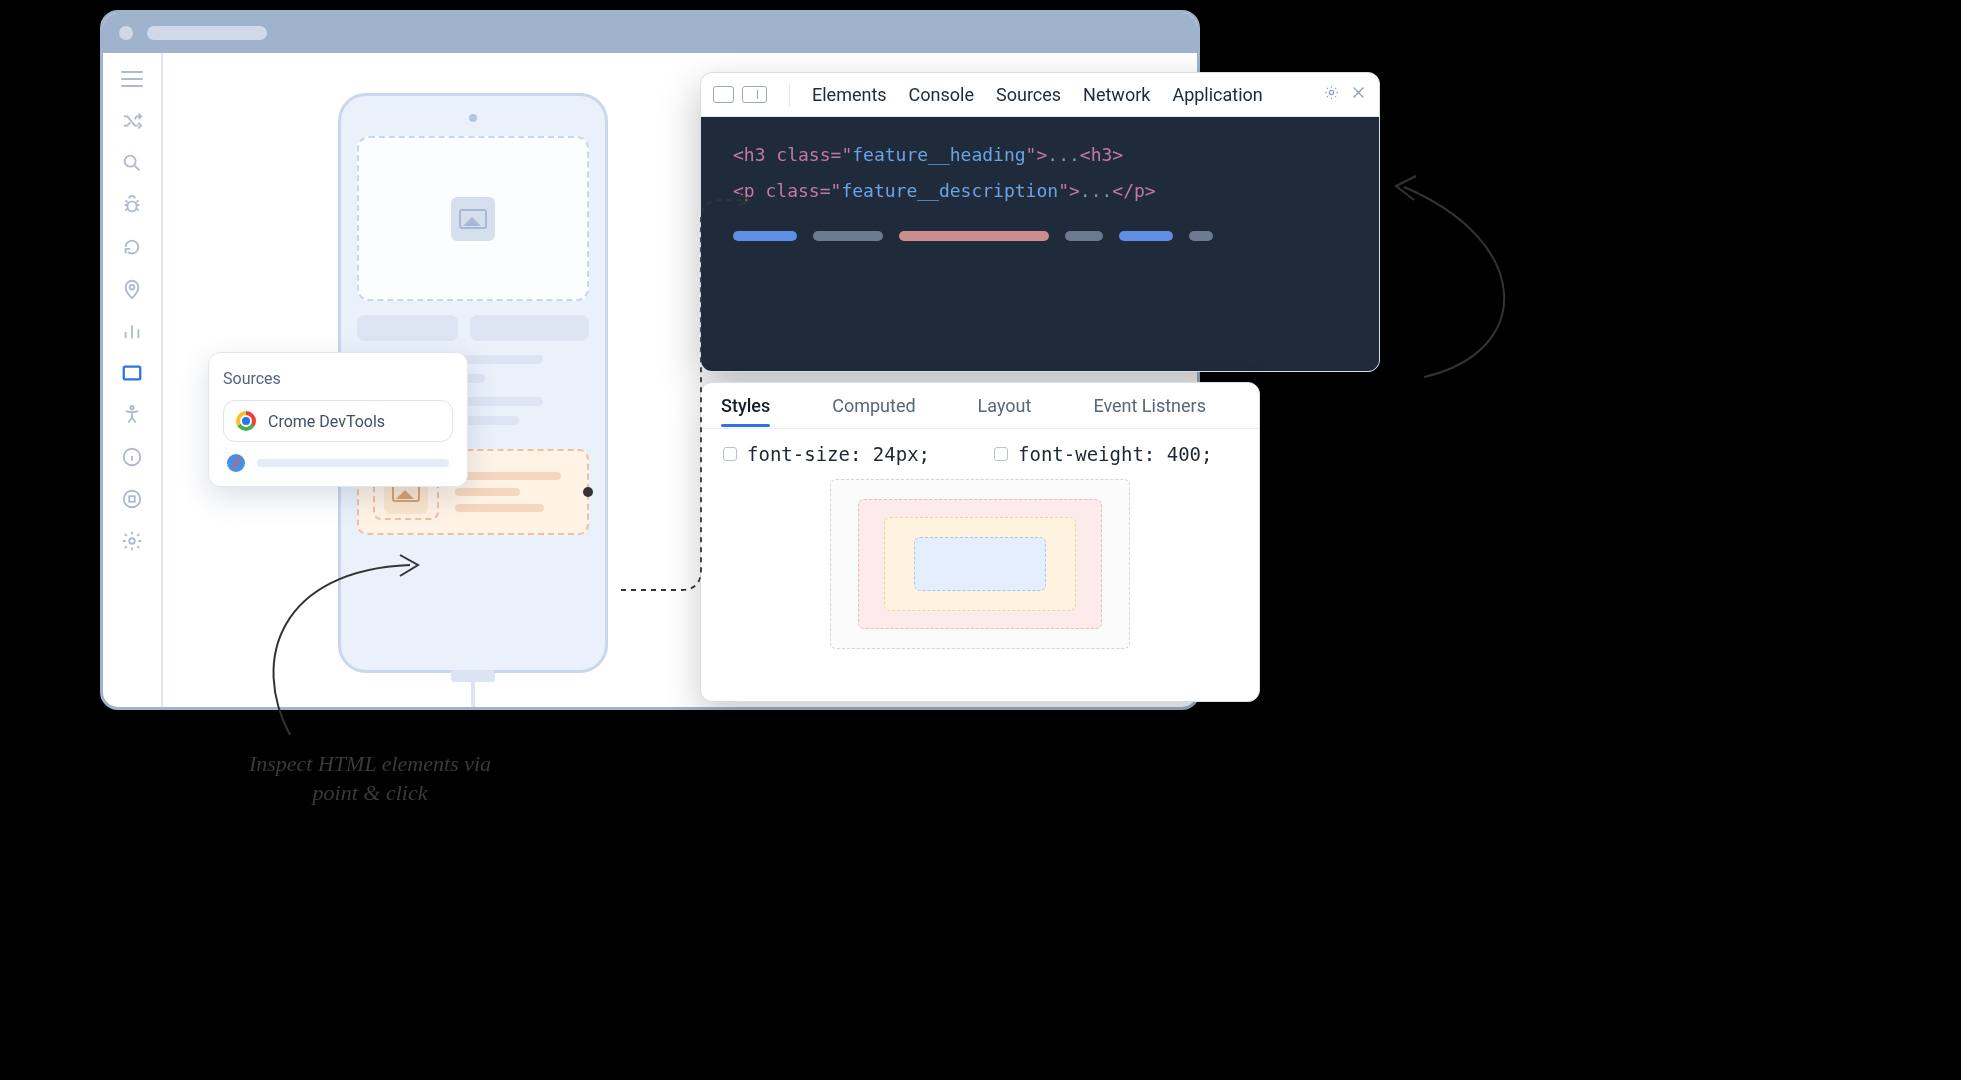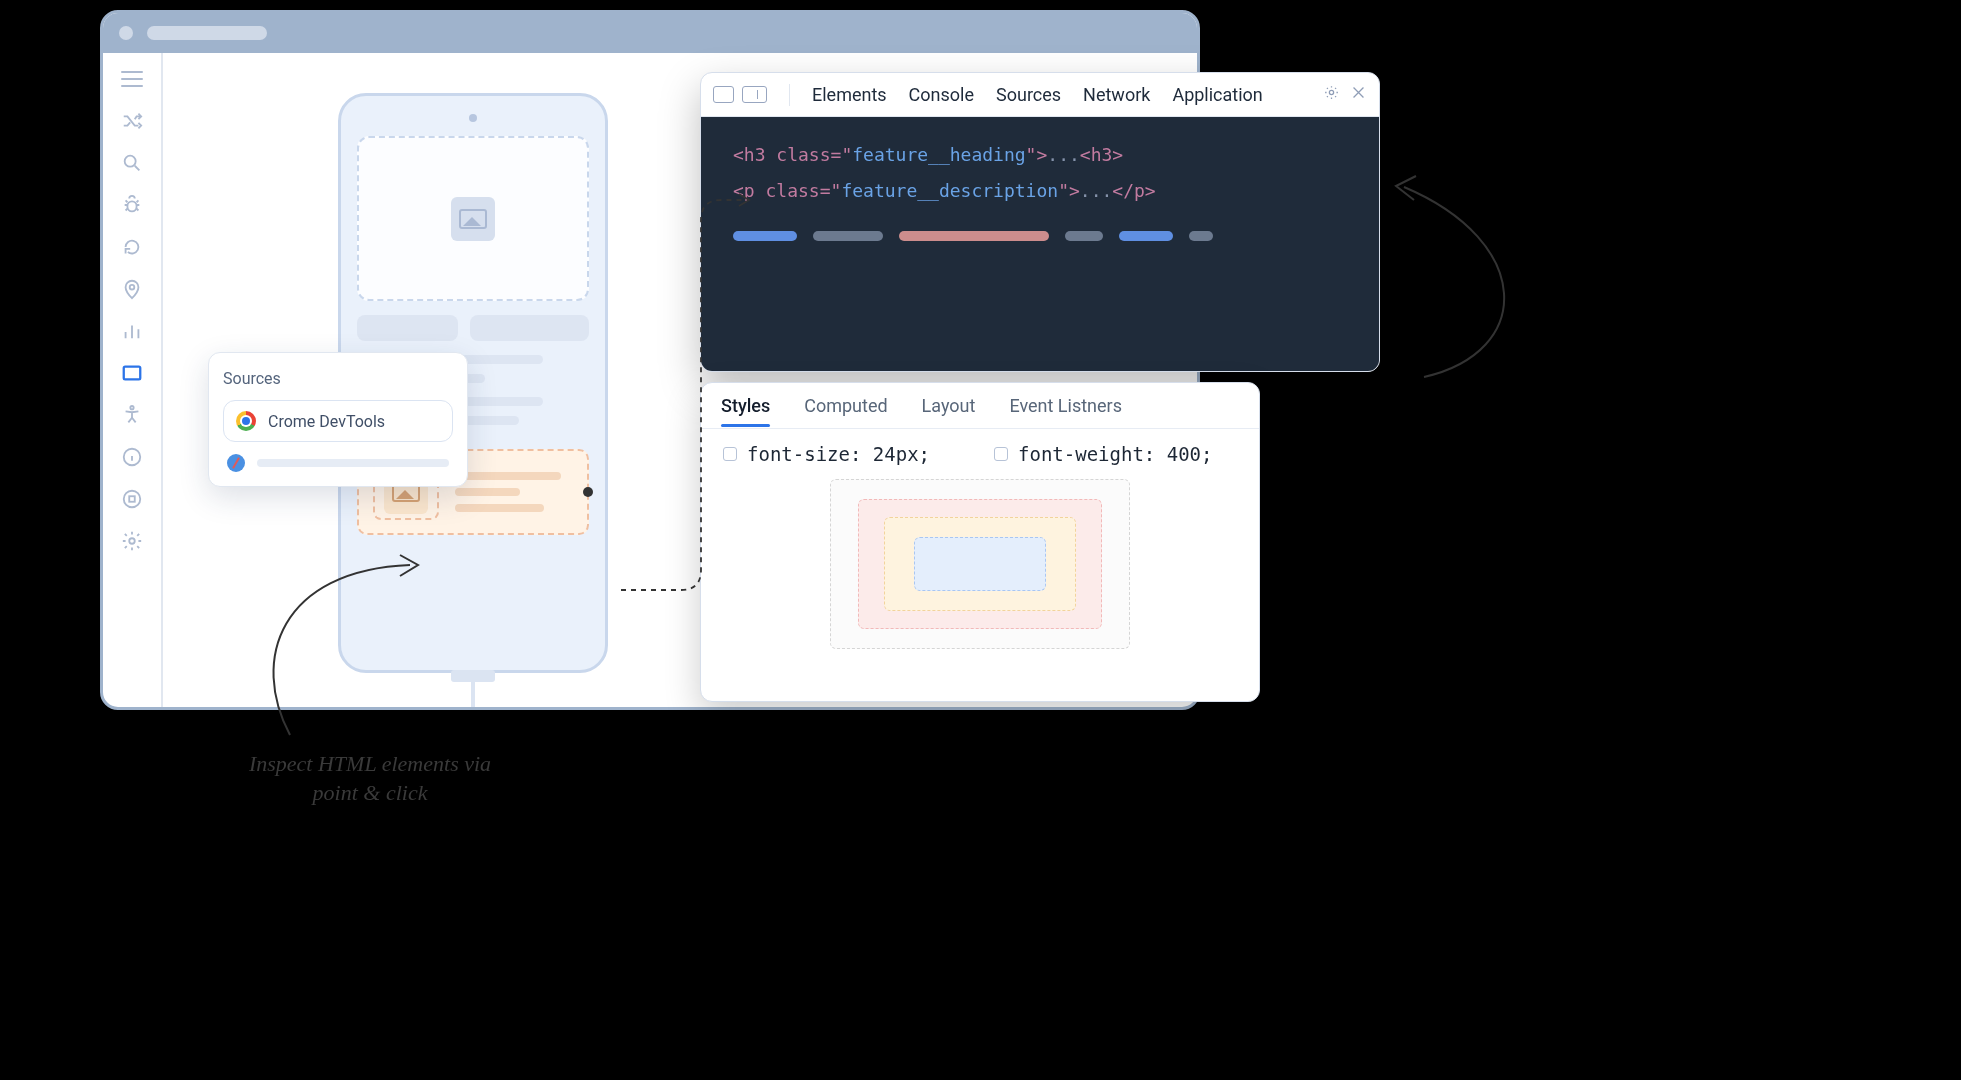--- a/index.html
+++ b/index.html
@@ -121,21 +121,21 @@
 .cp.red{background:#cc8d8d;width:150px;}
 .cp.g2{background:#6c7a8f;width:38px;}
 .cp.b2{background:#5f8fe2;width:54px;}
 .cp.g3{background:#6c7a8f;width:24px;}
 
 .styles-panel{
   position:absolute;left:600px;top:372px;width:560px;height:320px;
   background:#fff;border:1px solid #d6deeb;border-radius:12px;
   box-shadow:0 14px 36px rgba(0,0,0,.2);overflow:hidden;padding-bottom:14px;
 }
-.sp-tabs{height:46px;border-bottom:1px solid #e7ecf4;display:flex;align-items:center;gap:34px;padding:0 20px;font-size:18px;color:#344255;}
+.sp-tabs{height:46px;border-bottom:1px solid #e7ecf4;display:flex;align-items:center;gap:62px;padding:0 20px;font-size:18px;color:#344255;}
 .sp-tab{position:relative;padding:10px 0;color:#586679;}
 .sp-tab.active{color:#141d2c;font-weight:500;}
 .sp-tab.active::after{content:"";position:absolute;left:0;right:0;bottom:-1px;height:3px;background:#2c74e8;border-radius:2px;}
 .sp-props{display:flex;gap:64px;padding:14px 22px 6px;font-family:"SFMono-Regular",Menlo,monospace;font-size:19px;color:#1d2735;}
 .sp-prop{display:flex;align-items:center;gap:10px;}
 .chk{width:14px;height:14px;border:1.6px solid #b7c3d7;border-radius:3px;display:inline-block;}
 .box-model{position:relative;width:300px;height:170px;margin:8px auto 0;}
 .bm{position:absolute;border:1.5px dashed;border-radius:6px;}
 .bm.margin{inset:0;border-color:#d5d5d5;background:rgba(245,245,245,.4);}
 .bm.border{left:28px;right:28px;top:20px;bottom:20px;border-color:#f2b9b9;background:#fcebea;}

